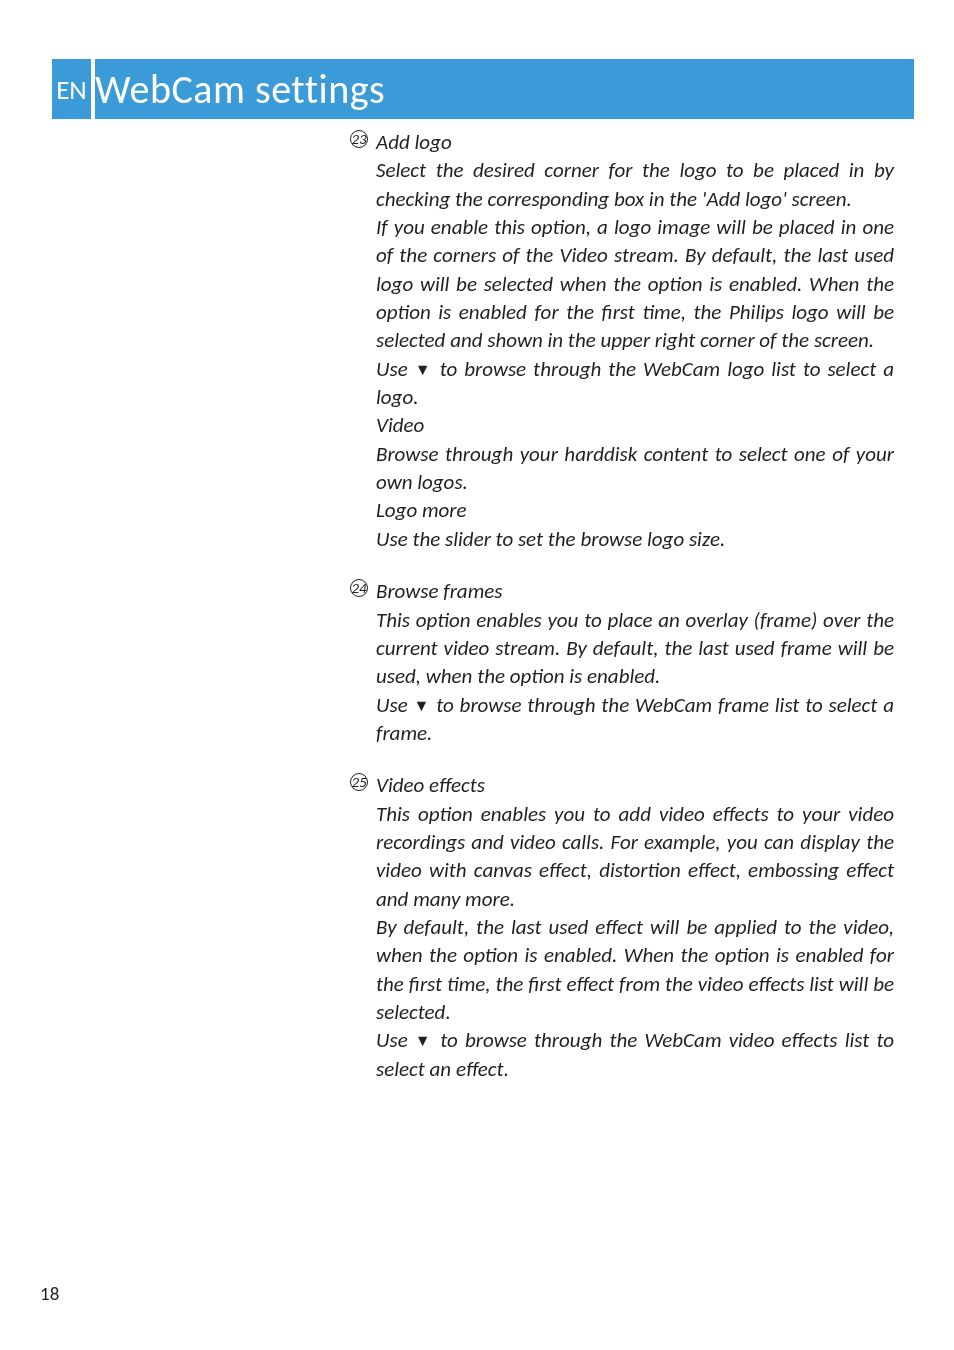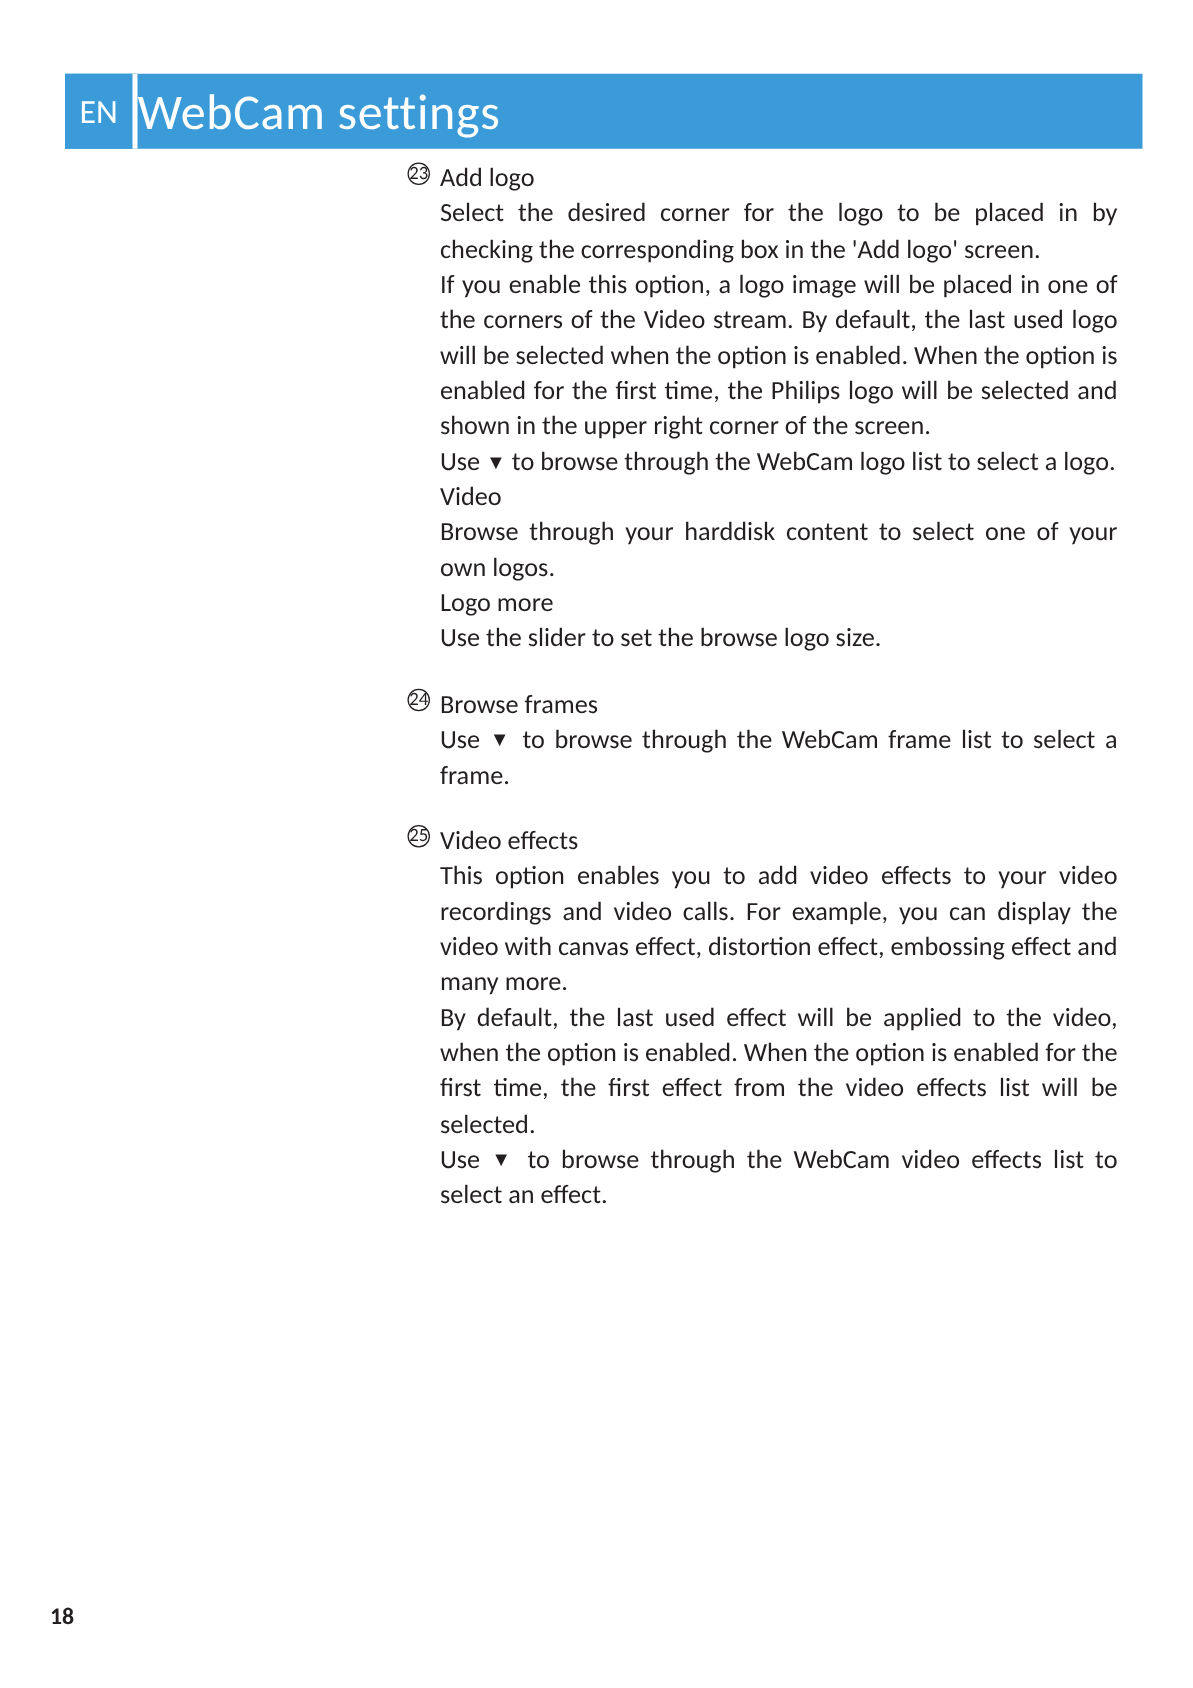--- a/index.html
+++ b/index.html
@@ -15,21 +15,21 @@
       position: absolute;
       top: 59px;
       left: 52px;
       right: 40px;
       height: 60px;
       background: #3a9bd8;
       display: flex;
       align-items: center;
     }
     .lang-tab {
-      width: 58px;
+      width: 43px;
       height: 100%;
       background: #3a9bd8;
       display: flex;
       align-items: center;
       justify-content: center;
       color: #ffffff;
       font-size: 27px;
       font-weight: 400;
       border-right: 4px solid #ffffff;
     }
@@ -37,22 +37,23 @@
       flex: 1;
       color: #ffffff;
       font-size: 40px;
       font-weight: 300;
       letter-spacing: 0.5px;
       padding-right: 58px;
     }
     .content {
       position: absolute;
       top: 128px;
-      left: 352px;
+      left: 376px;
       right: 60px;
+      font-style: italic;
     }
     .section {
       margin-bottom: 24px;
     }
     .circnum {
       position: absolute;
       left: -26px;
       font-size: 15px;
       display: inline-flex;
       align-items: center;
@@ -76,21 +77,21 @@
       line-height: 1.35;
       text-align: justify;
     }
     .body-text b, .body-text .bold { font-weight: 400; }
     .dn-arrow { font-size: 16px; vertical-align: 1px; }
     .page-num {
       position: absolute;
       bottom: 45px;
       left: 40px;
       font-size: 19px;
-      font-weight: 700;
+      font-weight: 400;
     }
   </style>
 </head>
 <body>
 
 <div class="header-bar">
   <div class="lang-tab">EN</div>
   <div class="title">WebCam settings</div>
 </div>
 
@@ -112,20 +113,21 @@
     <div class="body-text">Browse through your harddisk content to select one of your own logos.</div>
     <div class="section-title">Logo more</div>
     <div class="body-text">Use the slider to set the browse logo size.</div>
   </div>
 
   <div class="section">
     <div class="section-title">
       <span class="circnum">24</span>
       <span>Browse frames</span>
     </div>
+    <div class="body-text">This option enables you to place an overlay (frame) over the current video stream. By default, the last used frame will be used, when the option is enabled.</div>
     <div class="body-text">
       <span>Use </span><span class="dn-arrow">▼</span><span> to browse through the WebCam frame list to select a frame.</span>
     </div>
   </div>
 
   <div class="section">
     <div class="section-title">
       <span class="circnum">25</span>
       <span>Video effects</span>
     </div>

